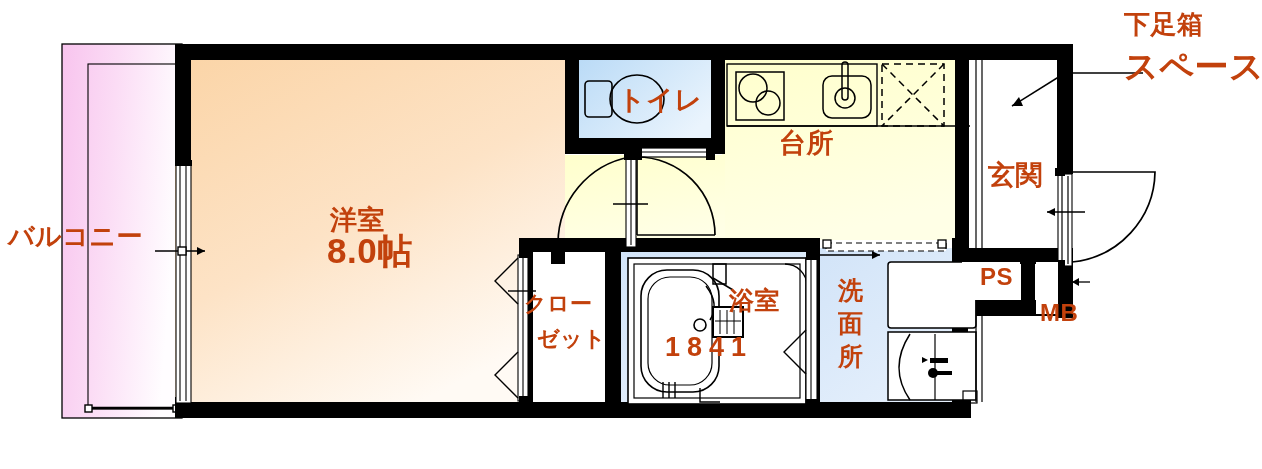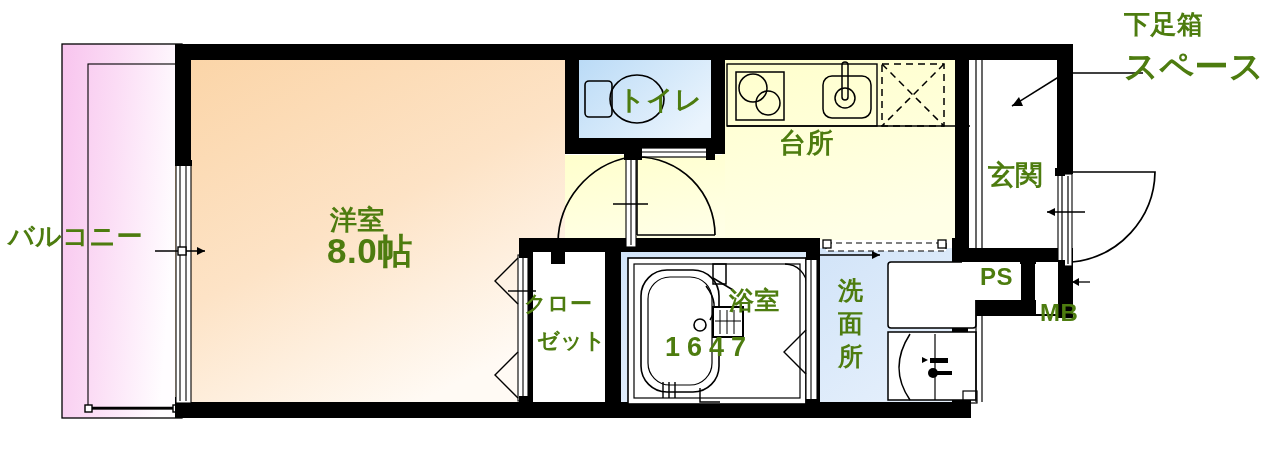--- a/index.html
+++ b/index.html
@@ -2,21 +2,21 @@
 <html><head>
 <meta charset="utf-8">
 <title>Floor Plan</title>
 <style>
   html,body{margin:0;padding:0;background:#ffffff;}
   body{
     font-family:"Liberation Sans","DejaVu Sans",sans-serif;
     width:1262px;height:469px;overflow:hidden;position:relative;
   }
   #plan{position:absolute;left:0;top:0;width:1262px;height:469px;}
-  .lbl{position:absolute;white-space:nowrap;color:#4d7c0f;font-weight:700;
+  .lbl{position:absolute;white-space:nowrap;color:#c2410c;font-weight:700;
        letter-spacing:0.5px;line-height:1.12;}
   .lbl-jp{font-family:"DejaVu Sans","Liberation Sans",sans-serif;font-weight:700;}
   .lbl-num{font-family:"Liberation Sans","DejaVu Sans",sans-serif;font-weight:700;}
 </style>
 </head>
 <body>
 
 <svg id="plan" viewBox="0 0 1262 469" xmlns="http://www.w3.org/2000/svg">
 
   <defs>
@@ -282,24 +282,24 @@
 <div class="lbl lbl-jp" style="left:330px;top:193px;font-size:27px;margin-top:12px;">洋室</div>
 <div class="lbl lbl-num" style="left:327px;top:231px;font-size:35px;">8.0帖</div>
 
 <div class="lbl lbl-jp" style="left:618px;top:85px;font-size:27px;">トイレ</div>
 
 <div class="lbl lbl-jp" style="left:779px;top:128px;font-size:27px;">台所</div>
 
 <div class="lbl lbl-jp" style="left:988px;top:140px;font-size:27px;margin-top:20px;">玄関</div>
 
 <div class="lbl lbl-jp" style="left:524px;top:292px;font-size:22px;">クロー</div>
-<div class="lbl lbl-jp" style="left:537px;top:329px;font-size:22px;">ゼット</div>
+<div class="lbl lbl-jp" style="left:537px;top:329px;font-size:22px;font-family:Liberation Mono, monospace;">ゼット</div>
 
 <div class="lbl lbl-jp" style="left:729px;top:287px;font-size:25px;">浴室</div>
-<div class="lbl lbl-num" style="left:665px;top:332px;font-size:27px;letter-spacing:7px;">1647</div>
+<div class="lbl lbl-num" style="left:665px;top:332px;font-size:27px;letter-spacing:7px;">1841</div>
 
 <div class="lbl lbl-jp" style="left:838px;top:277px;font-size:25px;">洗</div>
 <div class="lbl lbl-jp" style="left:838px;top:310px;font-size:25px;">面</div>
 <div class="lbl lbl-jp" style="left:838px;top:343px;font-size:25px;">所</div>
 
 <div class="lbl lbl-jp" style="left:1124px;top:10px;font-size:26px;">下足箱</div>
 <div class="lbl lbl-jp" style="left:1124px;top:47px;font-size:34px;">スペース</div>
 
 <div class="lbl lbl-num" style="left:980px;top:264px;font-size:24px;text-align:center;">PS</div>
 <div class="lbl lbl-num" style="left:1040px;top:282px;font-size:24px;margin-top:18px;">MB</div>

